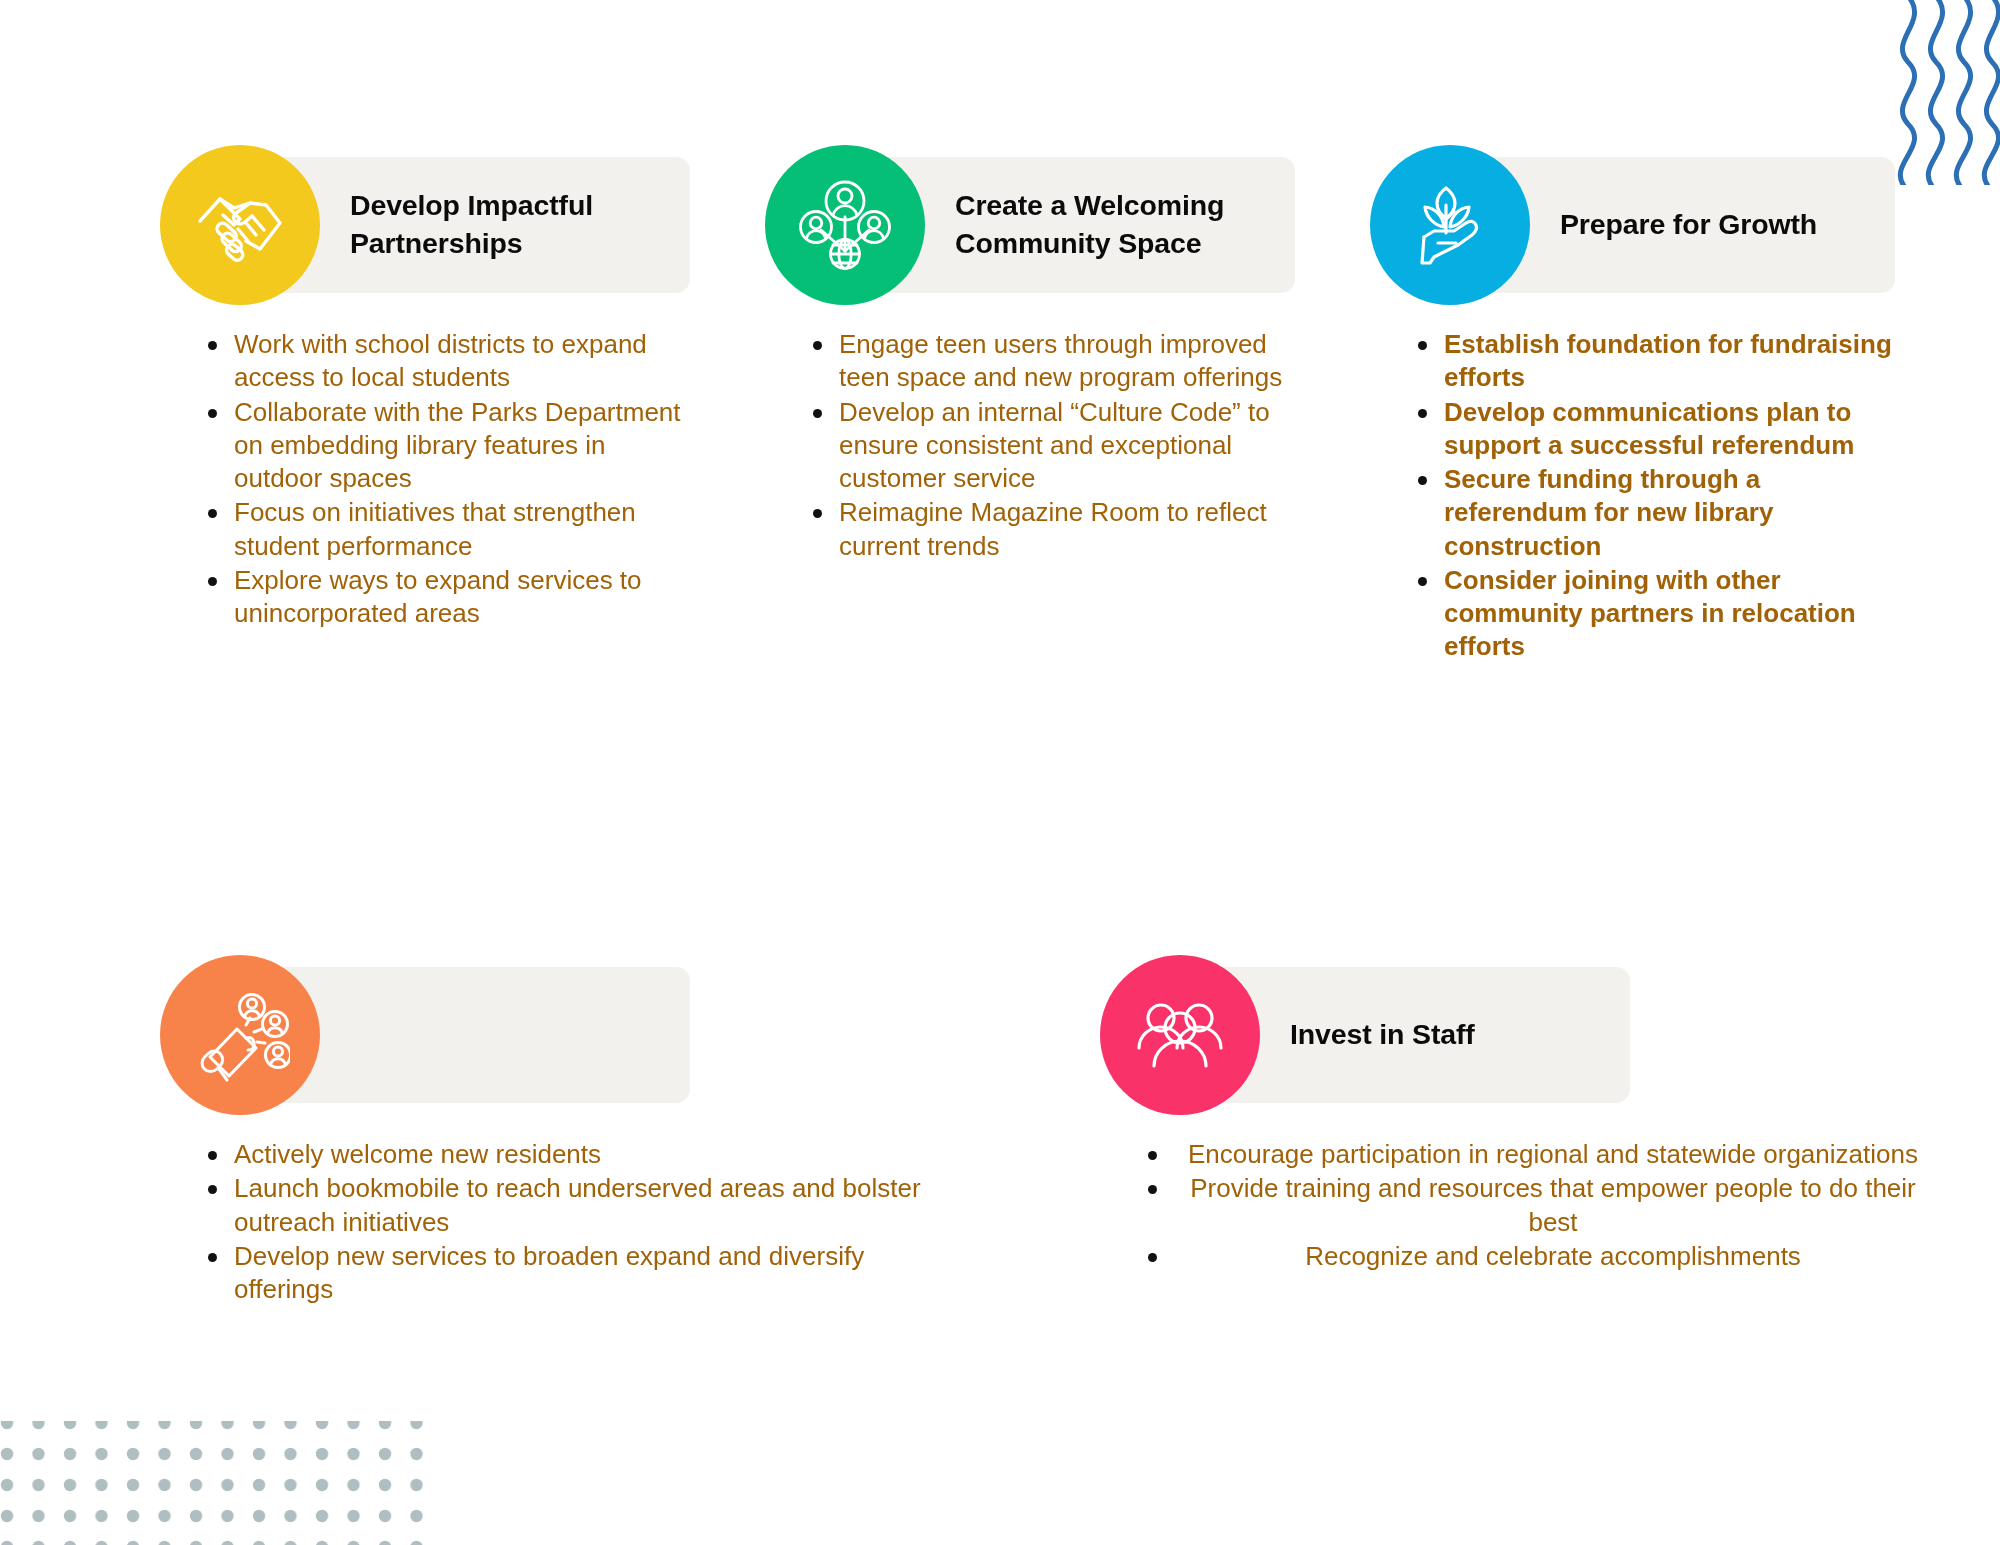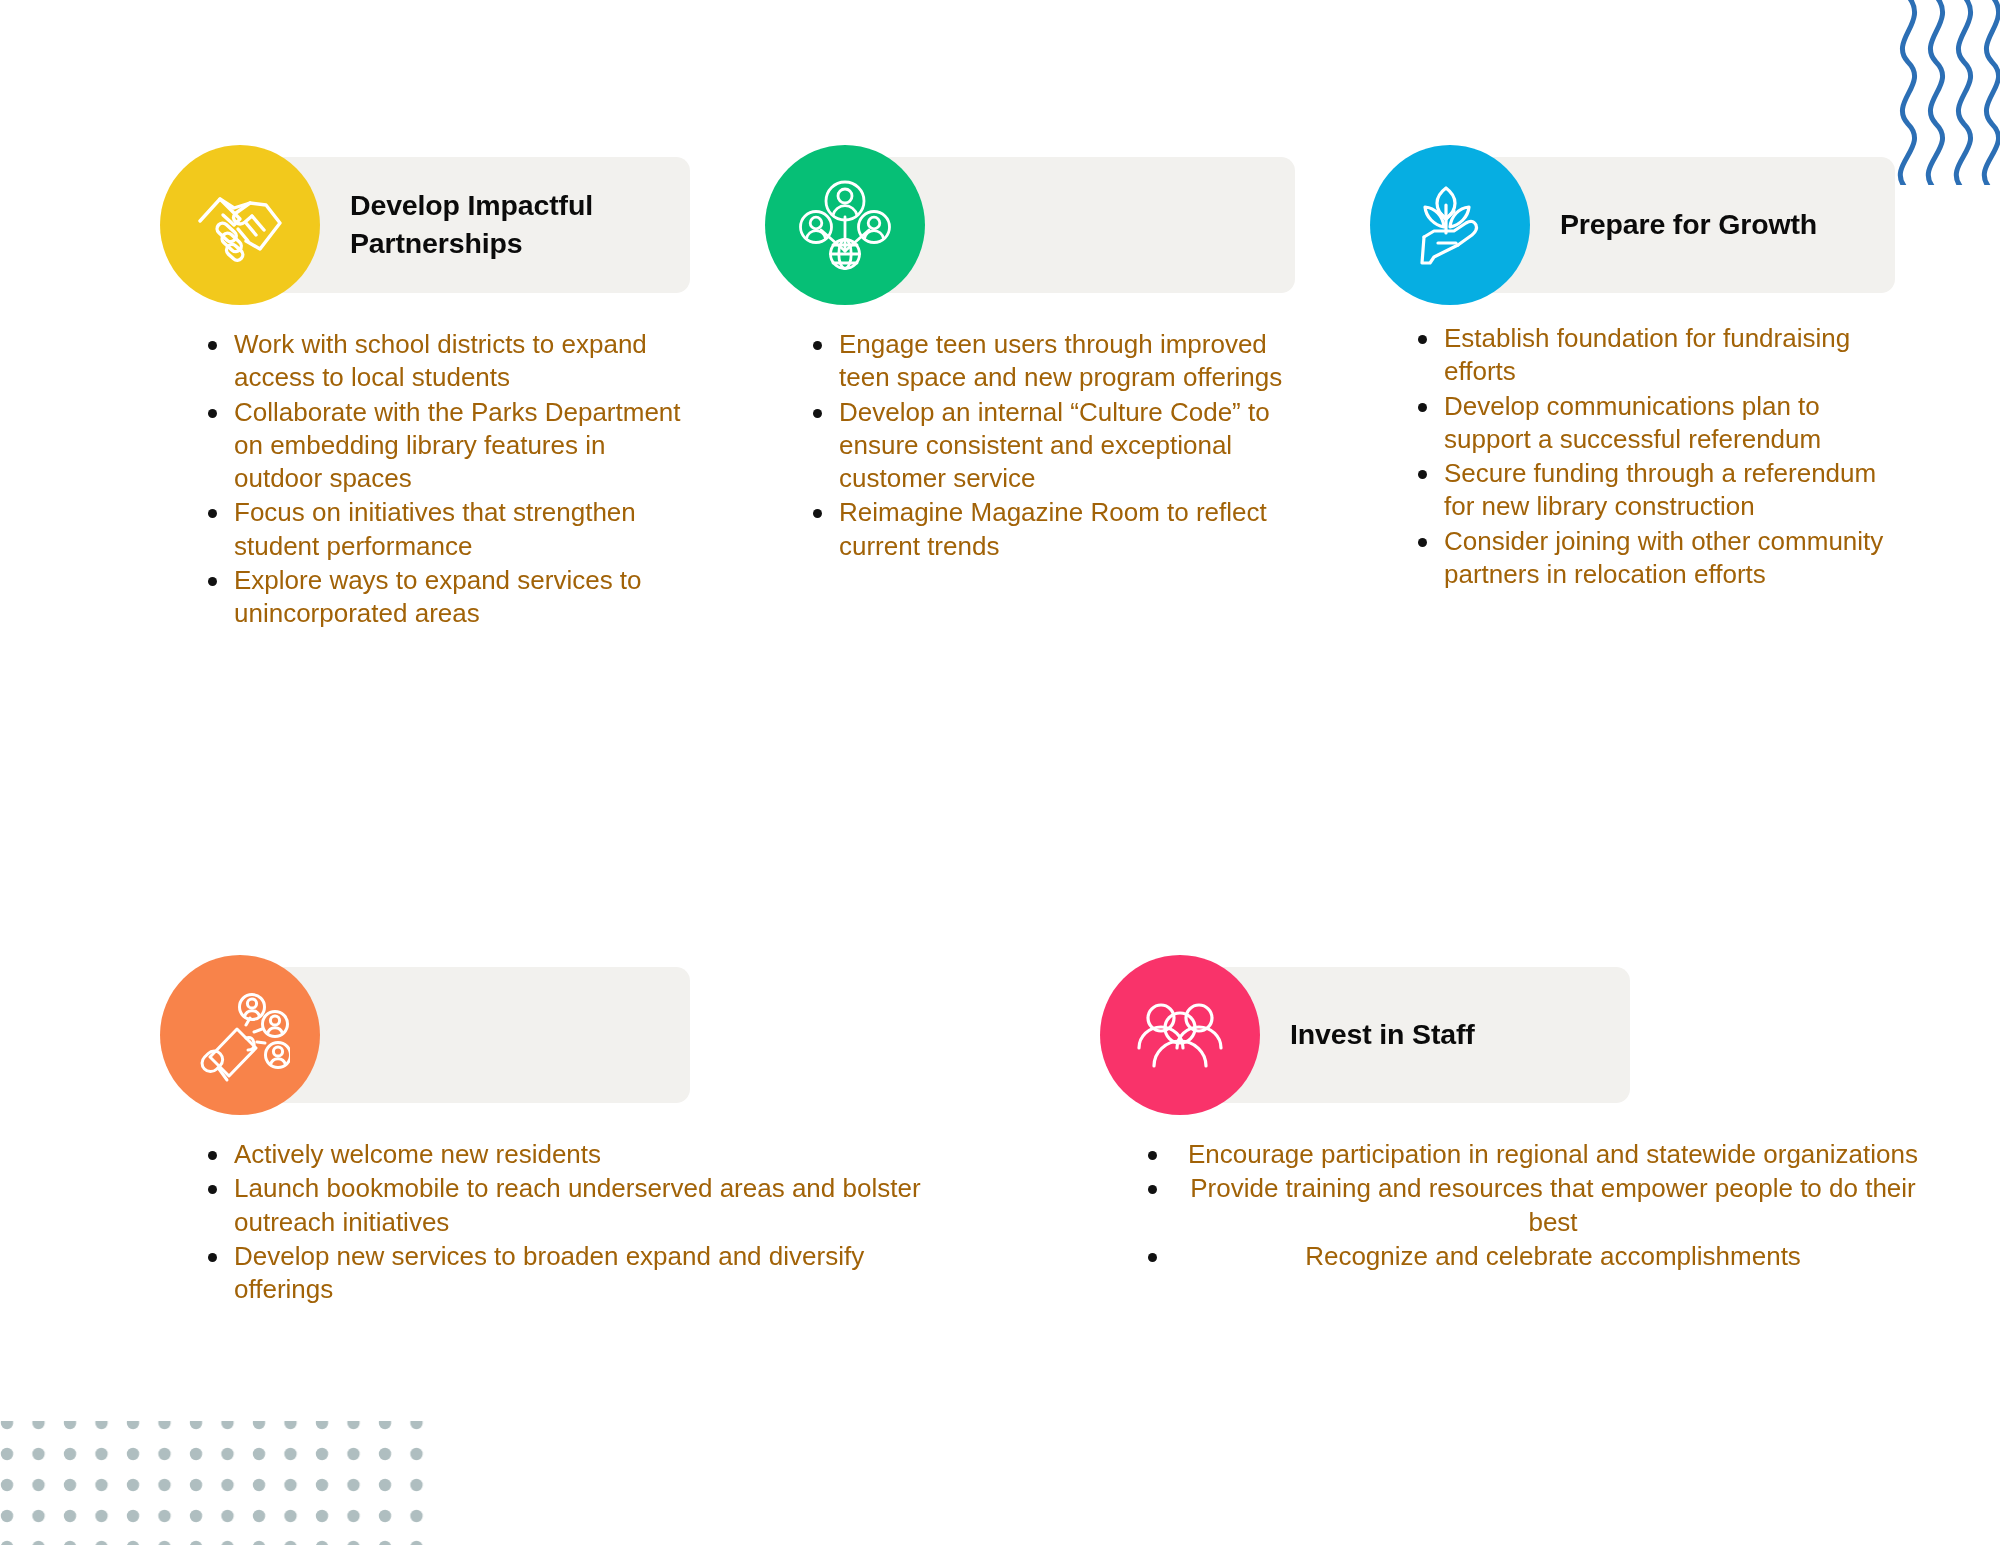--- a/index.html
+++ b/index.html
@@ -187,20 +187,22 @@
             <circle cx="79" cy="48" r="5.8"></circle>
             <path d="M69.5 63.5 a9.8 10.5 0 0 1 19 0"></path>
             <circle cx="50" cy="79" r="14.5"></circle>
             <ellipse cx="50" cy="79" rx="6.2" ry="14.5"></ellipse>
             <line x1="35.5" y1="79" x2="64.5" y2="79"></line>
             <path d="M38 70 h24"></path>
             <path d="M38 88 h24"></path>
           </g>
         </svg>
       </div>
+      <div class="pill-title">Create a Welcoming
+Community Space</div>
     </div>
     <ul class="bullets" style="margin-top:23px;">
       <li>Engage teen users through improved teen space and new program offerings</li>
       <li>Develop an internal “Culture Code” to ensure consistent and exceptional customer service</li>
       <li>Reimagine Magazine Room to reflect current trends</li>
     </ul>
   </div>
 
   <div class="section" style="left:1370px; top:145px; width:525px;">
     <div class="pill">
@@ -215,21 +217,21 @@
             <path d="M46 44 L38 36"></path>
             <path d="M46 44 L54 36"></path>
             <path d="M24 62 L34 56 L54 56 L66 48 Q73 44, 76 50 Q78 55, 72 60 L58 70"></path>
             <path d="M38 68 L56 68"></path>
             <path d="M24 62 L22 88 L30 88 L34 82 L58 70"></path>
           </g>
         </svg>
       </div>
       <div class="pill-title">Prepare for Growth</div>
     </div>
-    <ul class="bullets" style="margin-top:17px;">
+    <ul class="bullets" style="margin-top:23px;font-weight:bold;">
       <li>Establish foundation for fundraising efforts</li>
       <li>Develop communications plan to support a successful referendum</li>
       <li>Secure funding through a referendum for new library construction</li>
       <li>Consider joining with other community partners in relocation efforts</li>
     </ul>
   </div>
 
   <div class="section" style="left:160px; top:955px; width:530px;">
     <div class="pill">
       <div class="pill-card"></div>

